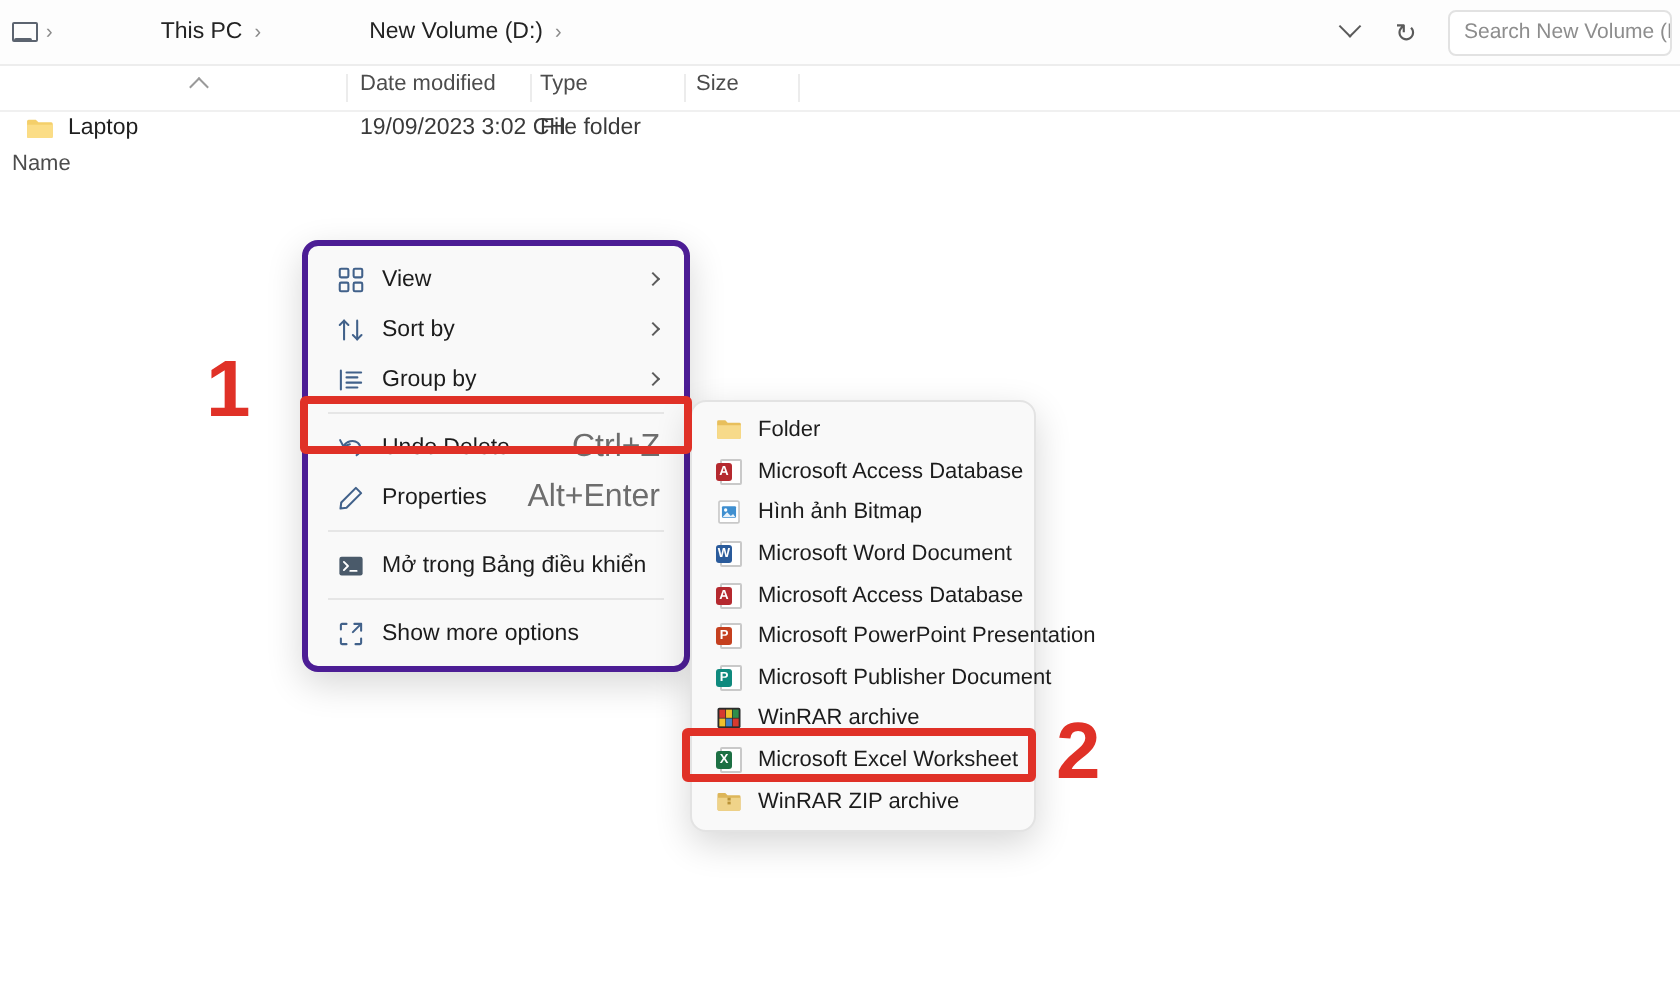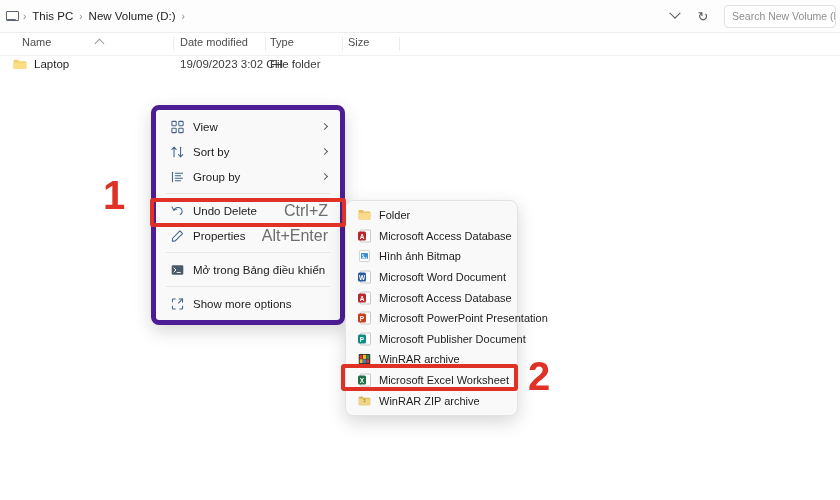--- a/index.html
+++ b/index.html
@@ -24,21 +24,21 @@
   }
   .pc-glyph { width:11px; height:10px; display:inline-block; position:relative; }
   .pc-glyph::before{
     content:""; position:absolute; left:0; top:0; width:11px; height:7.5px;
     border:1.2px solid #5c6470; border-radius:1px;
   }
   .pc-glyph::after{
     content:""; position:absolute; left:1px; bottom:0; width:9px; height:1.6px;
     background:#5c6470; border-radius:1px;
   }
-  .crumb { color:#232323; white-space:nowrap; }
+  .crumb { color:#232323; white-space:nowrap;margin-left:48px; }
   .sep { color:#8b8b8b; font-size:10px; padding:0 1px; }
 
   .addr-right { display:flex; align-items:center; gap:2px; padding-right:4px; }
   .icon-btn {
     width:26px; height:24px; display:flex; align-items:center; justify-content:center;
     color:#4a4a4a;
   }
   .chev-d {
     width:8px; height:8px; border-right:1.3px solid #5a5a5a; border-bottom:1.3px solid #5a5a5a;
     transform: rotate(45deg) translate(-2px,-2px);
@@ -71,23 +71,23 @@
     position:absolute; left:0; top:58px; width:676px; height:16px;
     font-size:11.5px; color:#1f1f1f;
   }
   .filerow .c { position:absolute; top:0; white-space:nowrap; }
   .folder-ico {
     position:absolute; left:13px; top:1px; width:14px; height:11px;
   }
 
   
   .ctxmenu {
-    position:absolute; left:151px; top:105px; width:194px;
+    position:absolute; left:151px; top:120px; width:194px;
     background:#f9f9f9;
-    border:5px solid #4c1d95; border-radius:8px;
+    border:3px solid #4c1d95; border-radius:8px;
     box-shadow: 0 6px 18px rgba(0,0,0,.16);
     padding:4px 0;
   }
   .mi {
     position:relative; height:25px; margin:0 4px; border-radius:4px;
     display:flex; align-items:center;
     font-size:11.5px; color:#1c1c1c; white-space:nowrap;
   }
   .mi .lbl { position:absolute; left:33px; }
   .mi .accel { position:absolute; right:8px; font-size:16px; color:#6d6d6d; }
@@ -167,21 +167,21 @@
       </div>
       <div class="icon-btn">
         <span class="refresh">↻</span>
       </div>
       <div class="searchbox">Search New Volume (D:)</div>
     </div>
   </div>
   <div class="hdr-rule"></div>
 
   <div class="colhdr">
-    <span class="c" style="left:22px;">Name</span>
+    <span class="c" style="left:6px;margin-top:40px;">Name</span>
     <span class="sort-caret"></span>
     <span class="c" style="left:180px;">Date modified</span>
     <span class="c" style="left:270px;">Type</span>
     <span class="c" style="left:348px;">Size</span>
     <div class="col-divider" style="left:173px;"></div>
     <div class="col-divider" style="left:265px;"></div>
     <div class="col-divider" style="left:342px;"></div>
     <div class="col-divider" style="left:399px;"></div>
   </div>
   <div class="rows-rule"></div>

